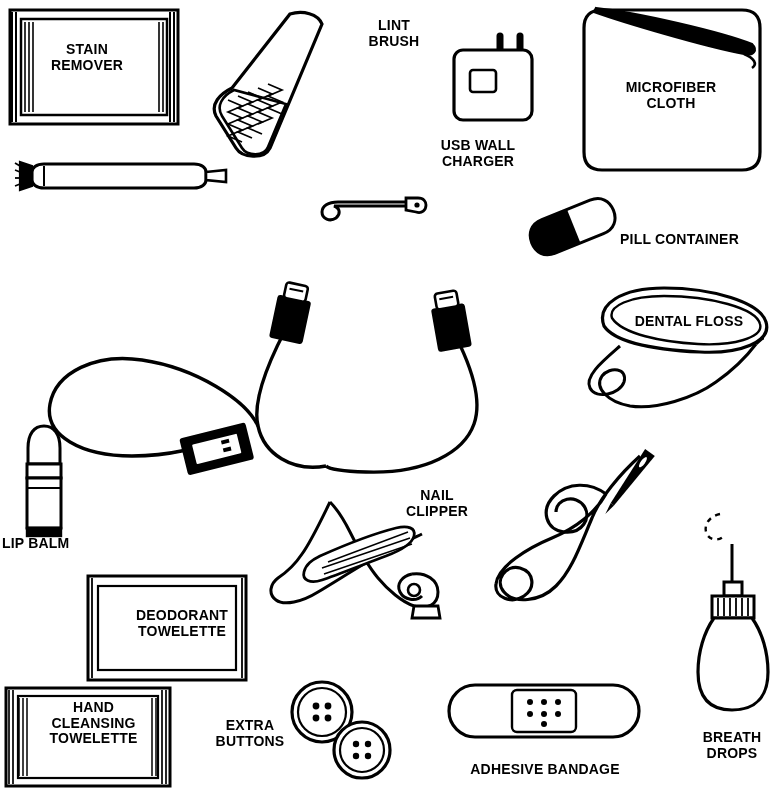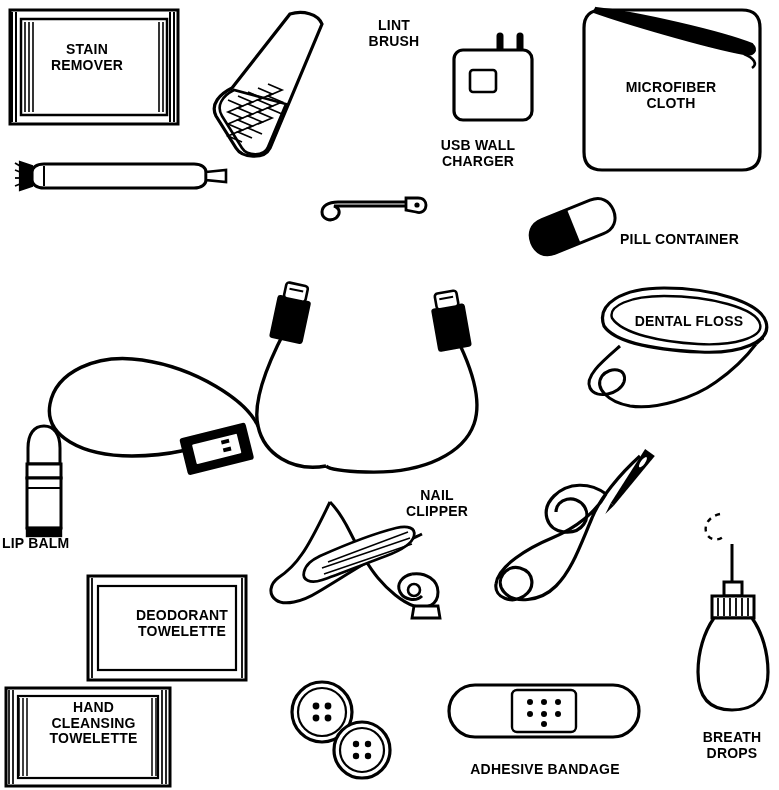--- a/index.html
+++ b/index.html
@@ -263,20 +263,22 @@
       <circle cx="74" cy="70" r="28" fill="#fff" stroke="#000" stroke-width="3.2"></circle>
       <circle cx="74" cy="70" r="22" fill="#fff" stroke="#000" stroke-width="2.2"></circle>
       <g fill="#000">
         <circle cx="68" cy="64" r="3.2"></circle>
           <circle cx="80" cy="64" r="3.2"></circle>
         <circle cx="68" cy="76" r="3.2"></circle>
           <circle cx="80" cy="76" r="3.2"></circle>
       </g>
     </svg>
   </div>
+  <div class="label center" style="left:194px; top:718px; width:112px;">EXTRA
+BUTTONS</div>
 
   <div class="item" style="left:446px; top:682px;">
     <svg width="196" height="58" viewBox="0 0 196 58">
       <rect x="3" y="3" width="190" height="52" rx="26" fill="#fff" stroke="#000" stroke-width="3.2"></rect>
       <rect x="66" y="8" width="64" height="42" rx="5" fill="#fff" stroke="#000" stroke-width="2.4"></rect>
       <g fill="#000">
         <circle cx="84" cy="20" r="3"></circle>
           <circle cx="98" cy="20" r="3"></circle>
           <circle cx="112" cy="20" r="3"></circle>
         <circle cx="84" cy="32" r="3"></circle>

